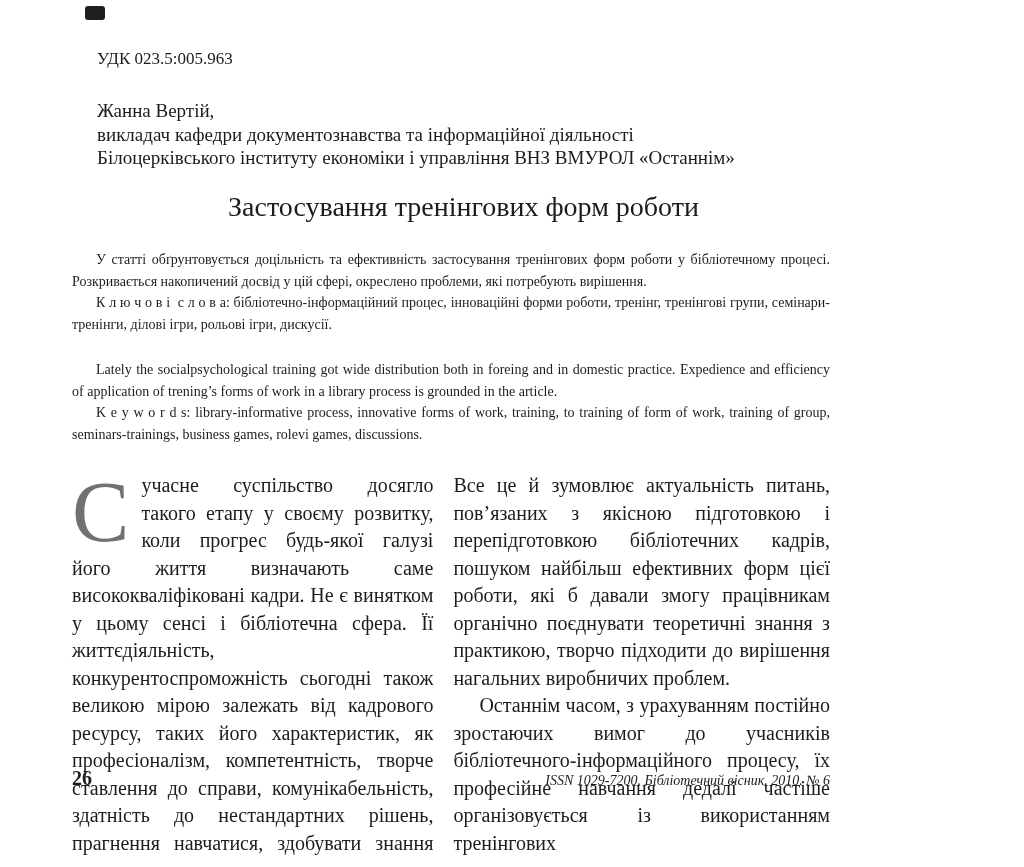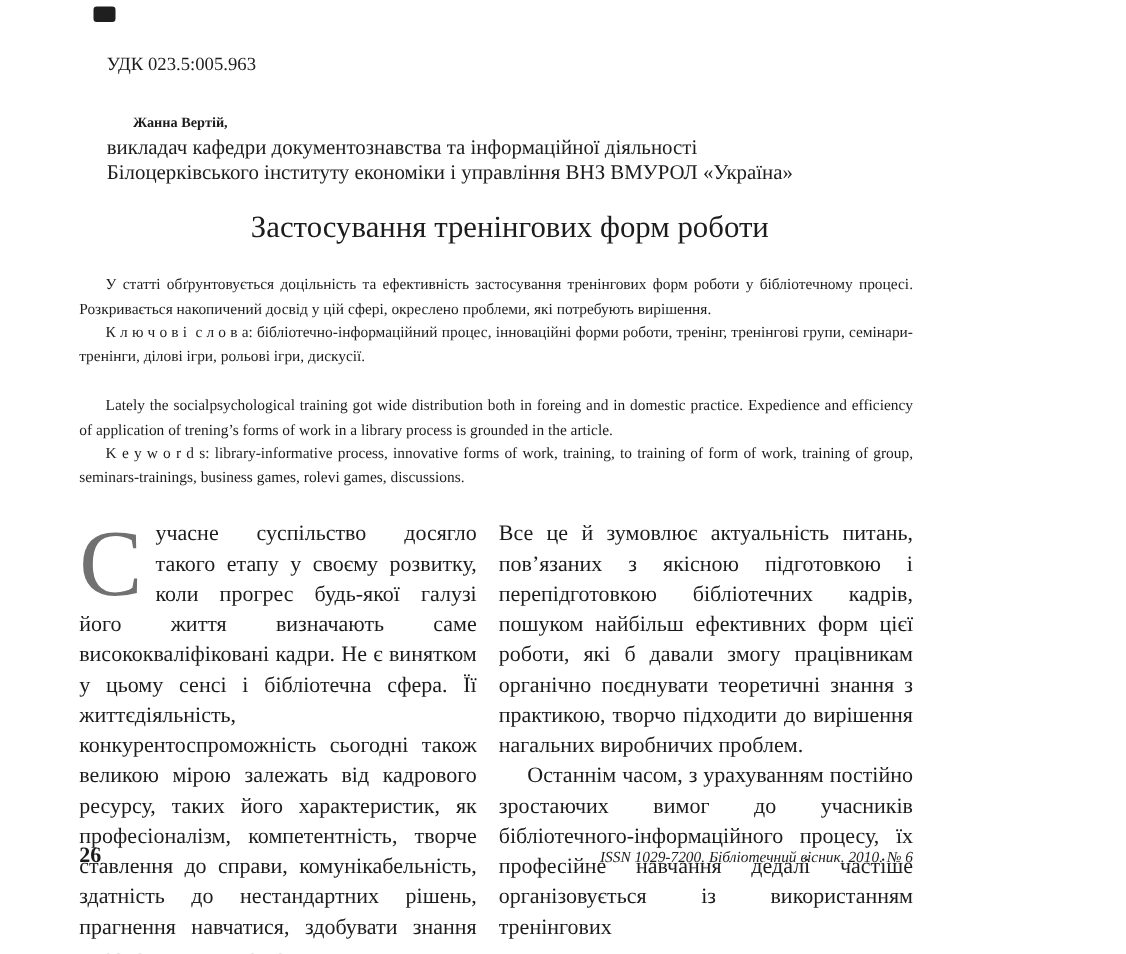--- a/index.html
+++ b/index.html
@@ -29,24 +29,23 @@
   .scan-mark.br { left: 984px; top: 841px; }
 
   .head-block { margin-left: 25px; }
 
   .udc {
     font-size: 17px;
     line-height: 22px;
   }
   .author-block { margin-top: 29px; }
   .author-name {
-    font-size: 13px;
-    font-weight: bold;
+    font-size: 19px;
+    font-weight: normal;
     line-height: 24px;
-    margin-left: 24px;
   }
   .author-aff {
     font-size: 19px;
     line-height: 23px;
   }
   .article-title {
     margin: 21px 0 0 0;
     font-size: 28px;
     font-weight: normal;
     line-height: 33px;
@@ -110,21 +109,21 @@
 
   <div class="scan-mark tl"></div>
   <div class="scan-mark br"></div>
 
   <div class="head-block">
     <div class="udc">УДК 023.5:005.963</div>
 
     <div class="author-block">
       <div class="author-name">Жанна Вертій,</div>
       <div class="author-aff">викладач кафедри документознавства та інформаційної діяльності</div>
-      <div class="author-aff">Білоцерківського інституту економіки і управління ВНЗ ВМУРОЛ «Україна»</div>
+      <div class="author-aff">Білоцерківського інституту економіки і управління ВНЗ ВМУРОЛ «Останнім»</div>
     </div>
 
     <h1 class="article-title"><span>Застосування тренінгових форм роботи</span><br></h1>
   </div>
 
   <div class="abstracts">
     <div class="abstract uk">
       <p>У статті обґрунтовується доцільність та ефективність застосування тренінгових форм роботи у бібліотечному процесі. Розкривається накопичений досвід у цій сфері, окреслено проблеми, які потребують вирішення.</p>
       <p><span class="kw-label">К л ю ч о в і  с л о в а:</span><span> бібліотечно-інформаційний процес, інноваційні форми роботи, тренінг, тренінгові групи, семінари-тренінги, ділові ігри, рольові ігри, дискусії.</span></p>
     </div>

